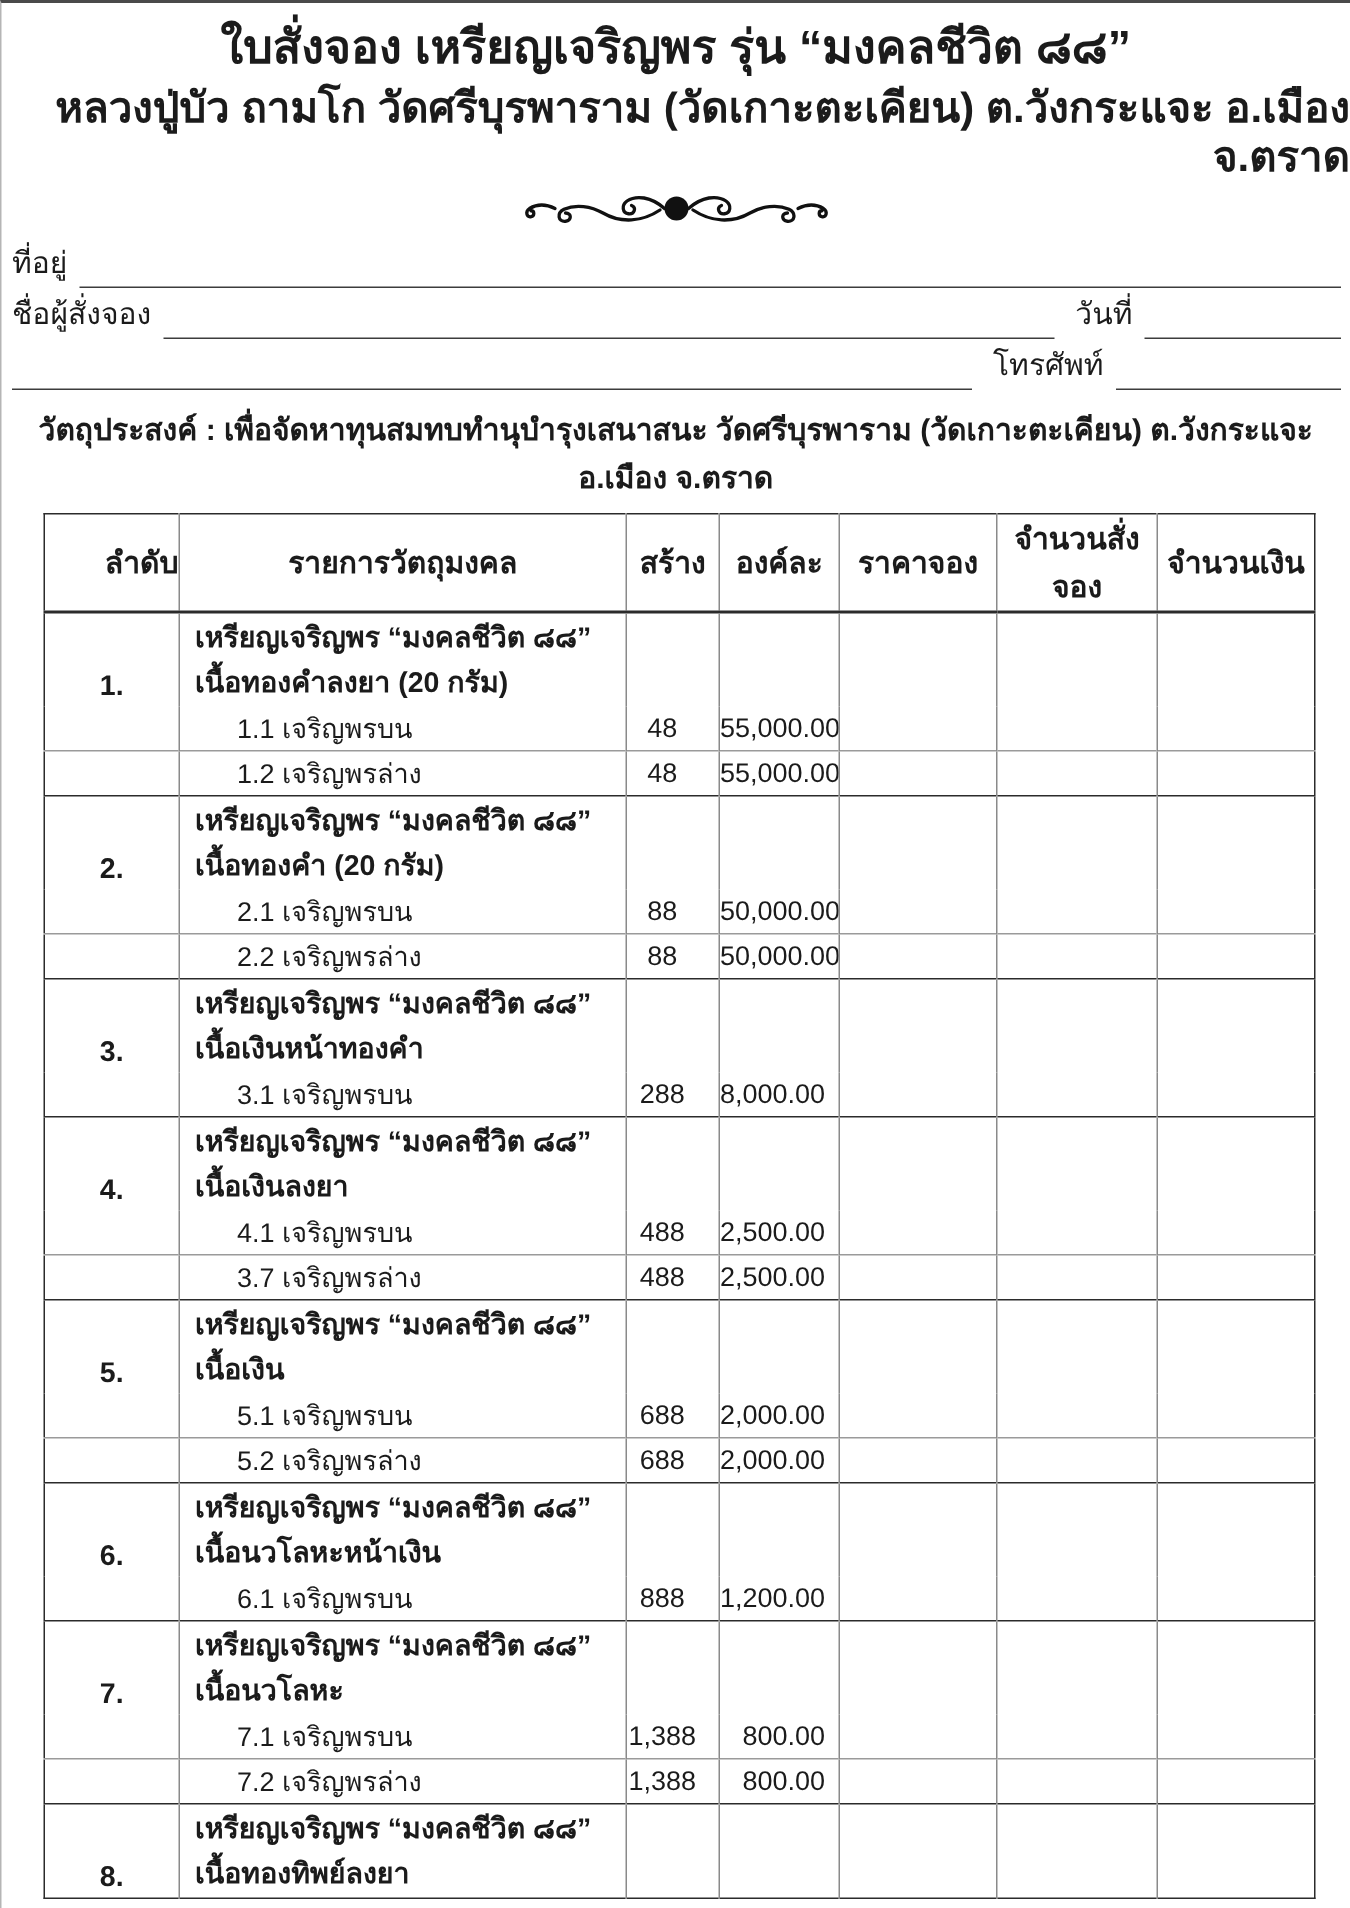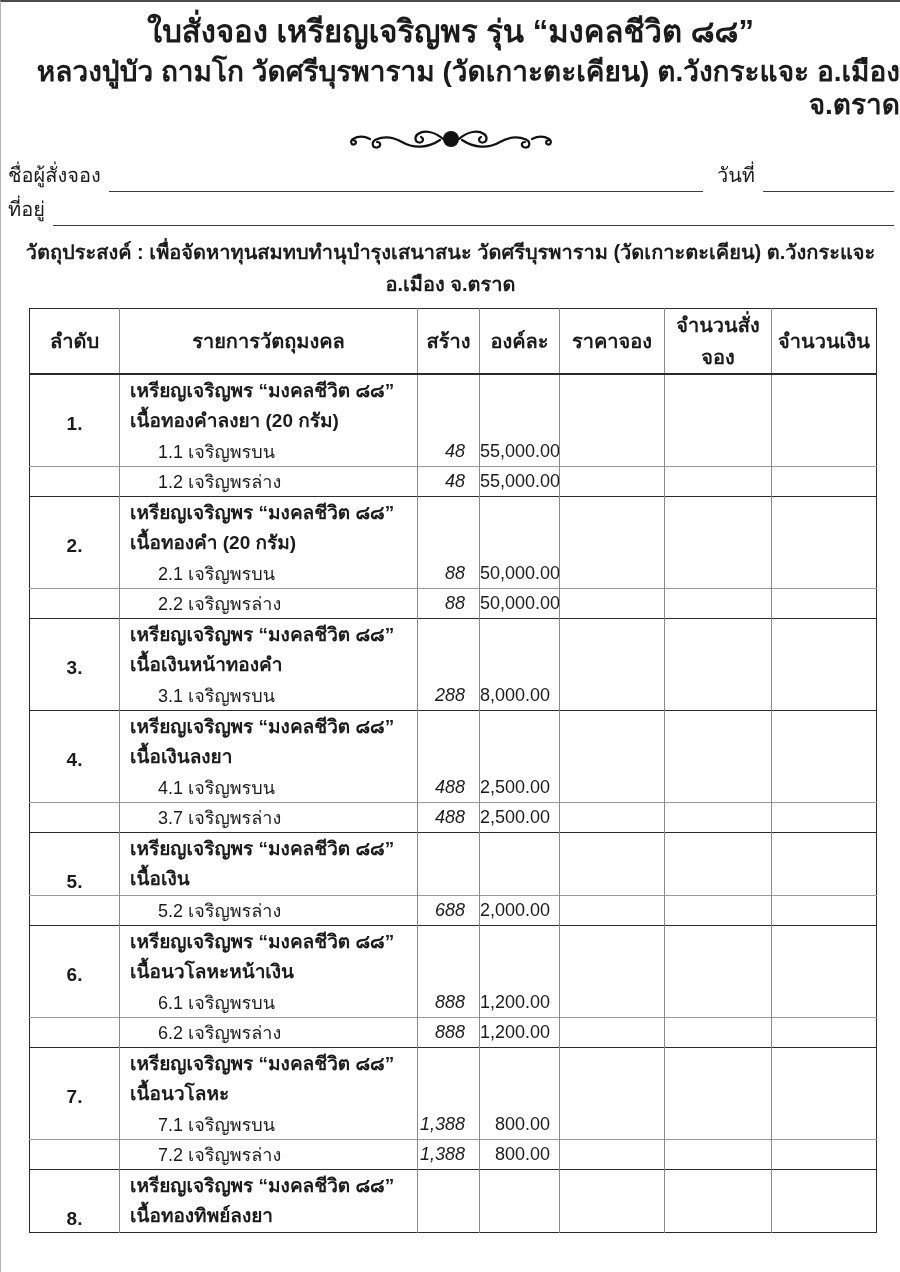--- a/index.html
+++ b/index.html
@@ -25,32 +25,32 @@
   .flabel { white-space: nowrap; padding-right: 8px; padding-bottom: 1px; }
   .flabel.before { padding-left: 14px; }
   .fline { border-bottom: 1.6px solid #3c3c3c; height: 1.4em; flex: 1; }
   .fline.fixed-date { flex: 0 0 131px; }
   .fline.fixed-left { flex: 0 0 640px; }
   .purpose { text-align: center; font-weight: bold; font-size: 20px; margin-top: 10px; }
   
   table.order { border-collapse: collapse; table-layout: fixed; margin: 8px 25px 0 28px; width: 847px; }
   table.order { border: 1.6px solid #2b2b2b; }
   th, td { border-left: 1px solid #8a8a8a; overflow: hidden; }
-  th:first-child, td:first-child { border-left: none; }
+  th:first-child, td:first-child { border-left: none; text-align: right; }
   th {
     font-weight: bold; font-size: 20px; height: 43px;
     border-bottom: 2px solid #2b2b2b; text-align: center; vertical-align: middle;
   }
   tr.group-title td { border-top: 1.6px solid #2b2b2b; height: 31px; font-weight: bold; font-size: 19px; vertical-align: bottom; padding-bottom: 2px; }
   tr.sub td { height: 25px; font-size: 18px; vertical-align: middle; }
   tr.sub2 td { border-top: 1px solid #9a9a9a; }
   td.c-no { text-align: center; }
   td.c-name { text-align: left; padding-left: 10px; }
   tr.sub td.c-name { padding-left: 38px; }
-  td.c-made { text-align: right; padding-right: 14px; font-style: italic; }
+  td.c-made { text-align: center; padding-right: 14px; }
   td.c-price { text-align: right; padding-right: 9px; }
 </style>
 </head>
 <body>
 
 <div class="page">
 
   <div class="title1">ใบสั่งจอง เหรียญเจริญพร รุ่น “มงคลชีวิต ๘๘”</div>
   <div class="title2">หลวงปู่บัว ถามโก  วัดศรีบุรพาราม (วัดเกาะตะเคียน) ต.วังกระแจะ อ.เมือง จ.ตราด</div>
   <div class="ornament-wrap">
@@ -60,27 +60,32 @@
         <path d="M113,13 C122,5 132,4 138,8 C142,11 141,16 137,16.5 C133,17 131.5,12.5 135,11"></path>
         <path d="M116,14 C128,22 142,23 154,16 C162,11.5 172,10 180,13.5 C185,16 184,22 179,21.5 C175,21 174.5,16 179,16"></path>
         <path d="M186,13 C192,10 198,10 203,13 C206,15 205,19 202,18.5 C199.5,18 199.5,14.5 202,14.5"></path>
       </g>
       <use href="#fl" transform="matrix(-1,0,0,1,210,0)"></use>
     </svg>
   </div>
 
   <div class="fields">
     <div class="frow">
+      <span class="flabel">ที่อยู่</span>
+      <span class="fline"></span>
+    </div>
+    <div class="frow">
       <span class="flabel">ชื่อผู้สั่งจอง</span>
       <span class="fline"></span>
       <span class="flabel before">วันที่</span>
       <span class="fline fixed-date"></span>
     </div>
     <div class="frow">
-      <span class="flabel">ที่อยู่</span>
+      <span class="fline fixed-left"></span>
+      <span class="flabel before">โทรศัพท์</span>
       <span class="fline"></span>
     </div>
   </div>
 
   <div class="purpose">วัตถุประสงค์ : เพื่อจัดหาทุนสมทบทำนุบำรุงเสนาสนะ วัดศรีบุรพาราม (วัดเกาะตะเคียน) ต.วังกระแจะ อ.เมือง จ.ตราด</div>
 
   <table class="order">
     <colgroup>
       <col style="width:90px">
         <col style="width:298px">
@@ -203,20 +208,29 @@
         </tr>
         <tr class="group-title">
           <td class="c-no">5.</td>
           <td class="c-name">เหรียญเจริญพร “มงคลชีวิต ๘๘” เนื้อเงิน</td>
           <td class="c-made"></td>
           <td class="c-price"></td>
           <td class="c-book"></td>
           <td class="c-qty"></td>
           <td class="c-amt"></td>
         </tr>
+        <tr class="sub">
+          <td class="c-no"></td>
+          <td class="c-name">5.1 เจริญพรบน</td>
+          <td class="c-made">688</td>
+          <td class="c-price">2,000.00</td>
+          <td class="c-book"></td>
+          <td class="c-qty"></td>
+          <td class="c-amt"></td>
+        </tr>
         <tr class="sub sub2">
           <td class="c-no"></td>
           <td class="c-name">5.2 เจริญพรล่าง</td>
           <td class="c-made">688</td>
           <td class="c-price">2,000.00</td>
           <td class="c-book"></td>
           <td class="c-qty"></td>
           <td class="c-amt"></td>
         </tr>
         <tr class="group-title">
@@ -230,29 +244,20 @@
         </tr>
         <tr class="sub">
           <td class="c-no"></td>
           <td class="c-name">6.1 เจริญพรบน</td>
           <td class="c-made">888</td>
           <td class="c-price">1,200.00</td>
           <td class="c-book"></td>
           <td class="c-qty"></td>
           <td class="c-amt"></td>
         </tr>
-        <tr class="sub sub2">
-          <td class="c-no"></td>
-          <td class="c-name">6.2 เจริญพรล่าง</td>
-          <td class="c-made">888</td>
-          <td class="c-price">1,200.00</td>
-          <td class="c-book"></td>
-          <td class="c-qty"></td>
-          <td class="c-amt"></td>
-        </tr>
         <tr class="group-title">
           <td class="c-no">7.</td>
           <td class="c-name">เหรียญเจริญพร “มงคลชีวิต ๘๘” เนื้อนวโลหะ</td>
           <td class="c-made"></td>
           <td class="c-price"></td>
           <td class="c-book"></td>
           <td class="c-qty"></td>
           <td class="c-amt"></td>
         </tr>
         <tr class="sub">

